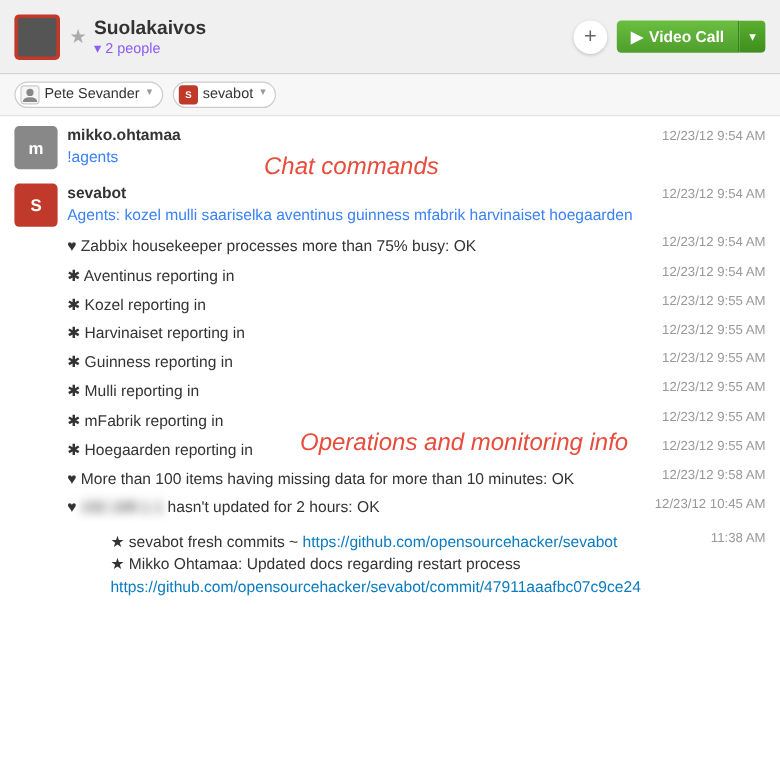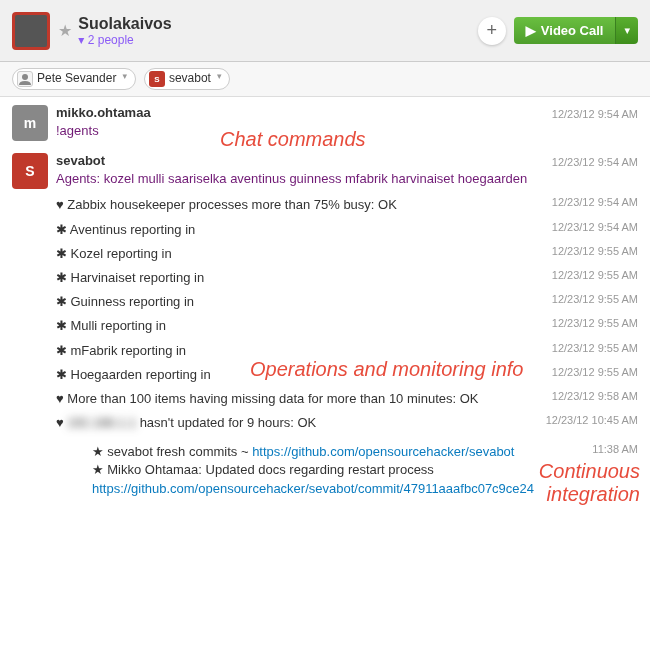--- a/index.html
+++ b/index.html
@@ -195,21 +195,21 @@
       font-size: 13px;
       color: #333;
     }
     .message-time {
       font-size: 11px;
       color: #999;
       margin-left: auto;
     }
     .message-text {
       font-size: 13px;
-      color: #701a75;
+      color: #3b82f6;
       line-height: 1.4;
       margin-bottom: 1px;
     }
 
     
     .standalone-message {
       display: flex;
       align-items: flex-start;
       padding: 3px 12px 3px 56px;
     }
@@ -360,36 +360,32 @@
     </div>
   </div>
 
   <div class="standalone-message">
     <div class="standalone-message-text">♥ More than 100 items having missing data for more than 10 minutes: OK</div>
     <div class="standalone-message-time">12/23/12 9:58 AM</div>
   </div>
 
   <div class="standalone-message">
     <div class="standalone-message-text">
-      <span>♥ </span><span class="blurred">192.168.1.1</span><span> hasn't updated for 9 hours: OK</span>
+      <span>♥ </span><span class="blurred">192.168.1.1</span><span> hasn't updated for 2 hours: OK</span>
     </div>
     <div class="standalone-message-time">12/23/12 10:45 AM</div>
   </div>
 
   <div class="standalone-message" style="flex-direction:column; padding-top:8px; position:relative;margin-left:36px;">
     <div style="display:flex; align-items:flex-start; width:100%;">
       <div class="standalone-message-text">
         <span>★ sevabot fresh commits ~ </span><a class="link-text" href="#">https://github.com/opensourcehacker/sevabot</a>
       </div>
       <div class="standalone-message-time">11:38 AM</div>
     </div>
     <div class="standalone-message-text">★ Mikko Ohtamaa: Updated docs regarding restart process</div>
     <div class="standalone-message-text">
       <a class="link-text" href="#">https://github.com/opensourcehacker/sevabot/commit/47911aaafbc07c9ce24</a>
     </div>
 
-    <div style="position:absolute; right:10px; top:25px; text-align:right;">
-      <span class="annotation-red" style="white-space:pre-line;">Continuous
-integration</span>
-    </div>
   </div>
 
 </div>
 
 </body></html>

